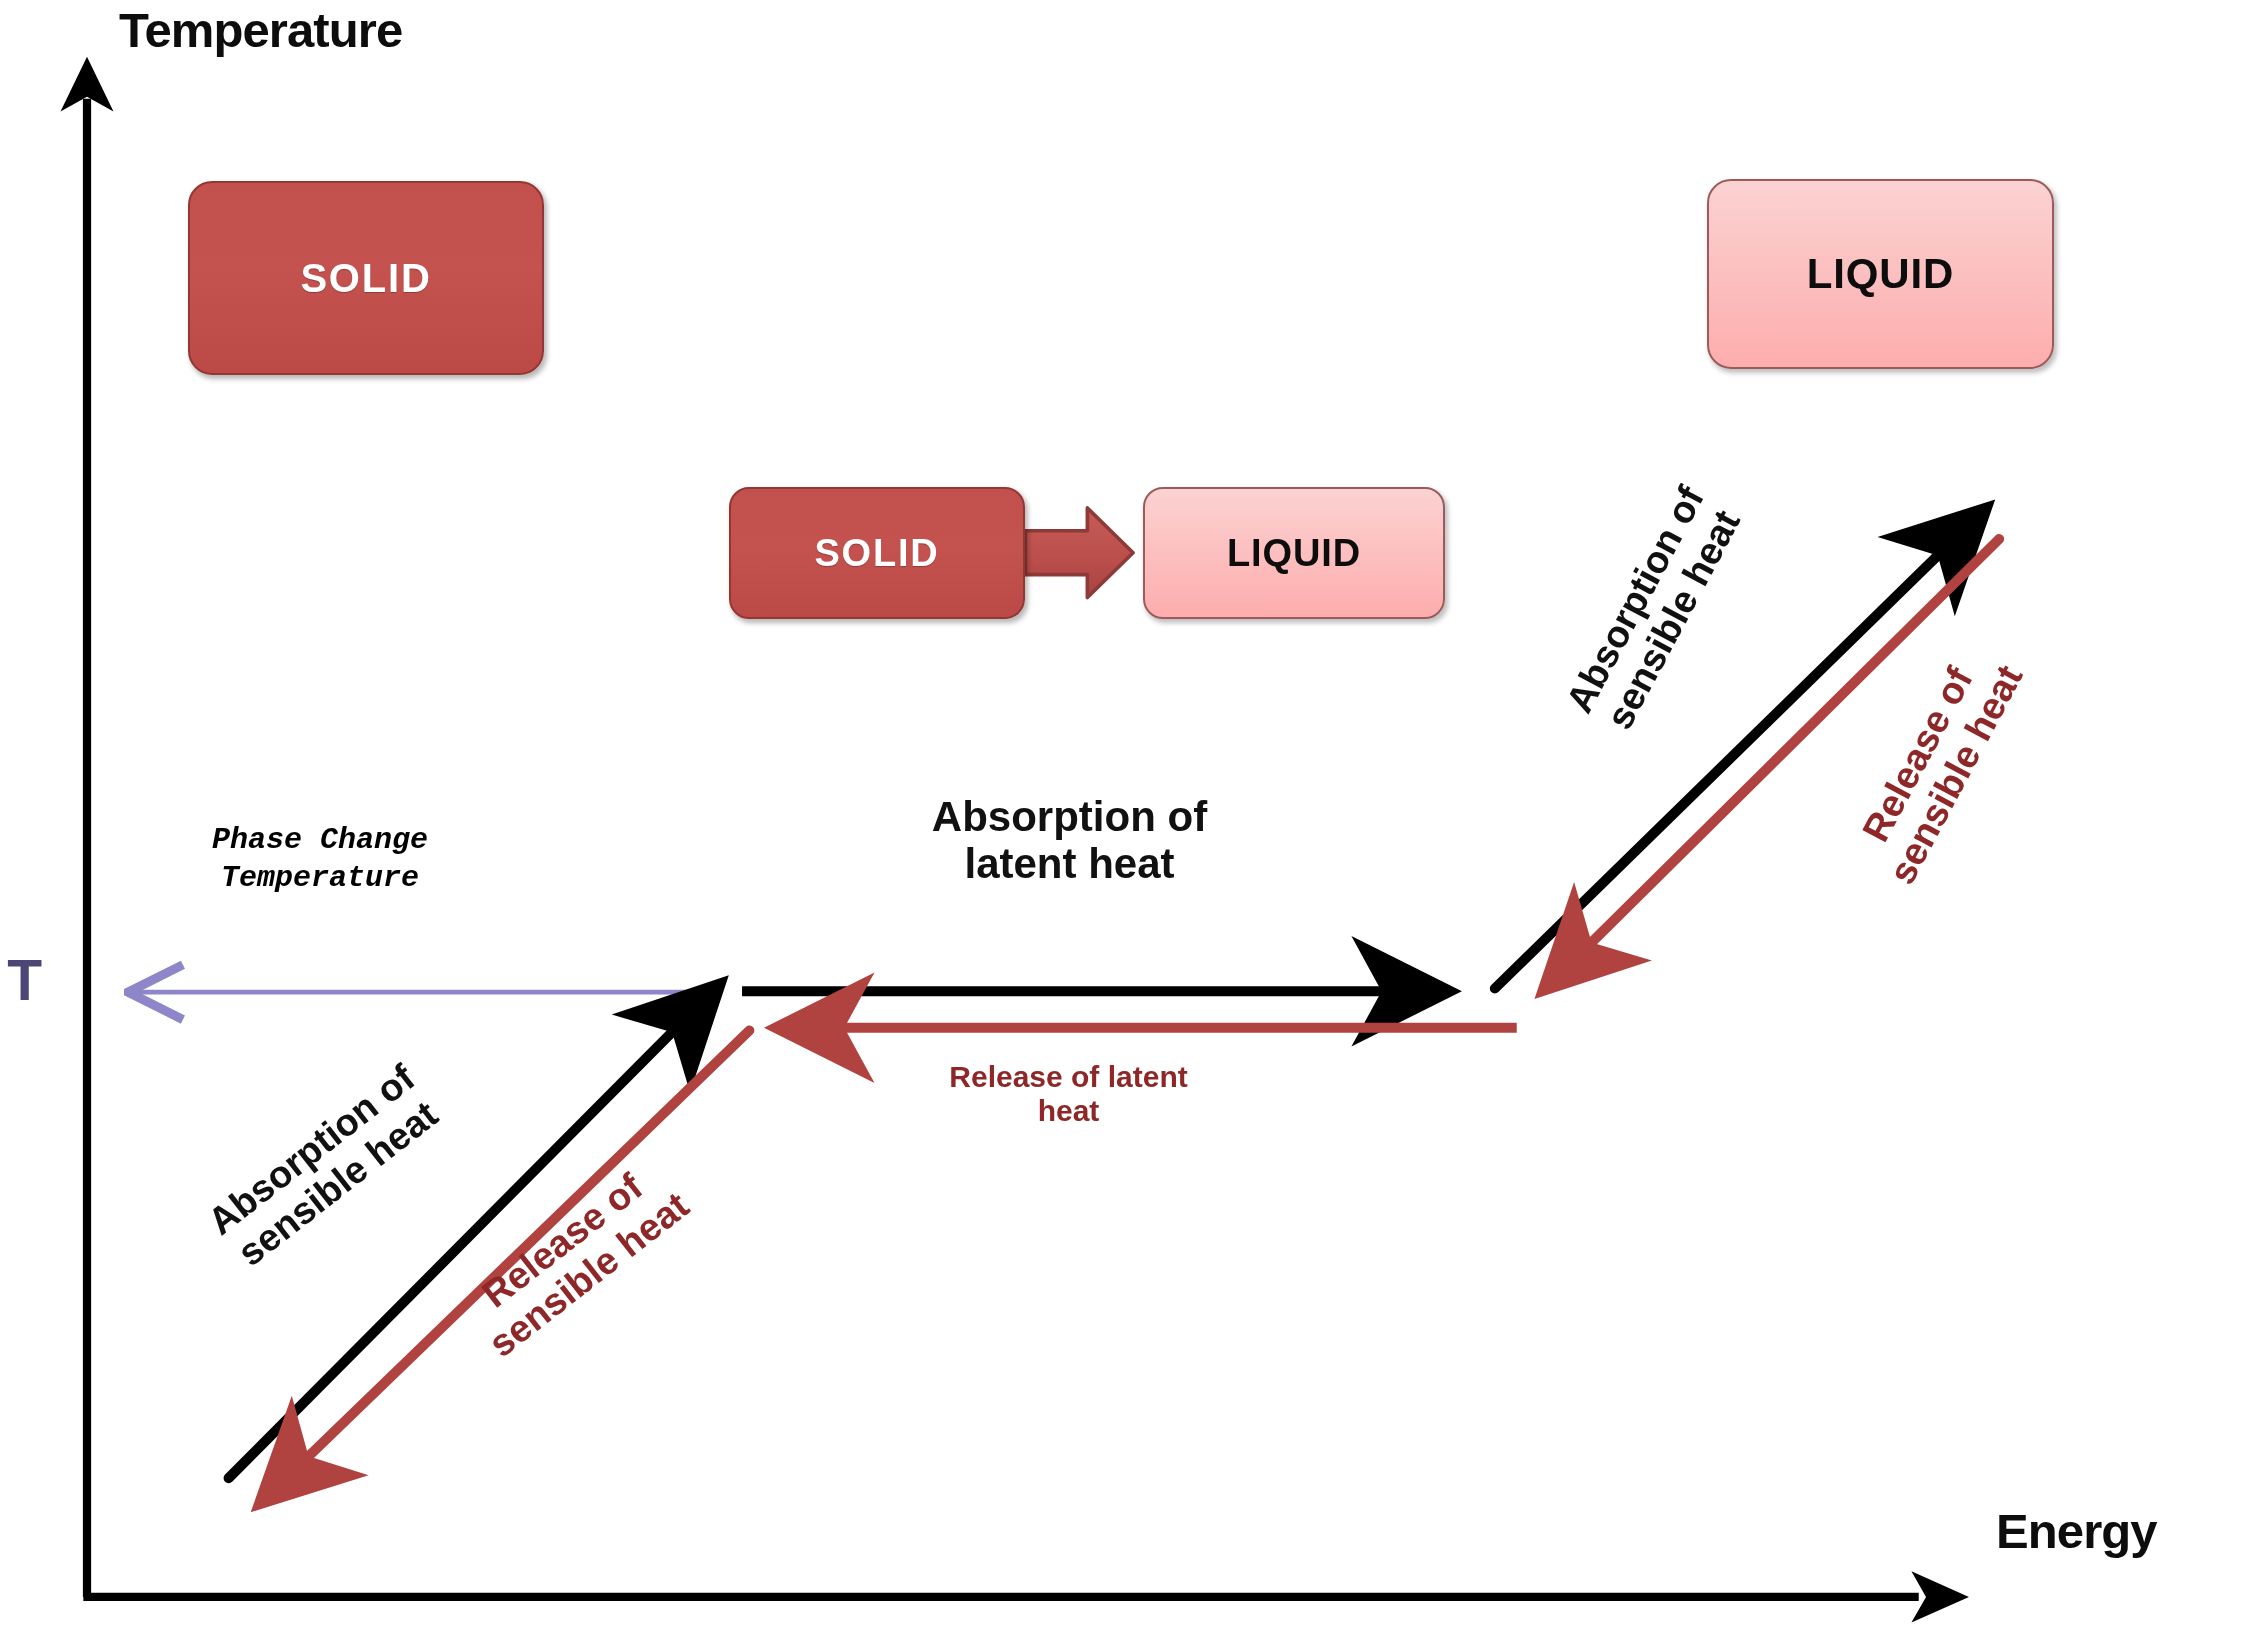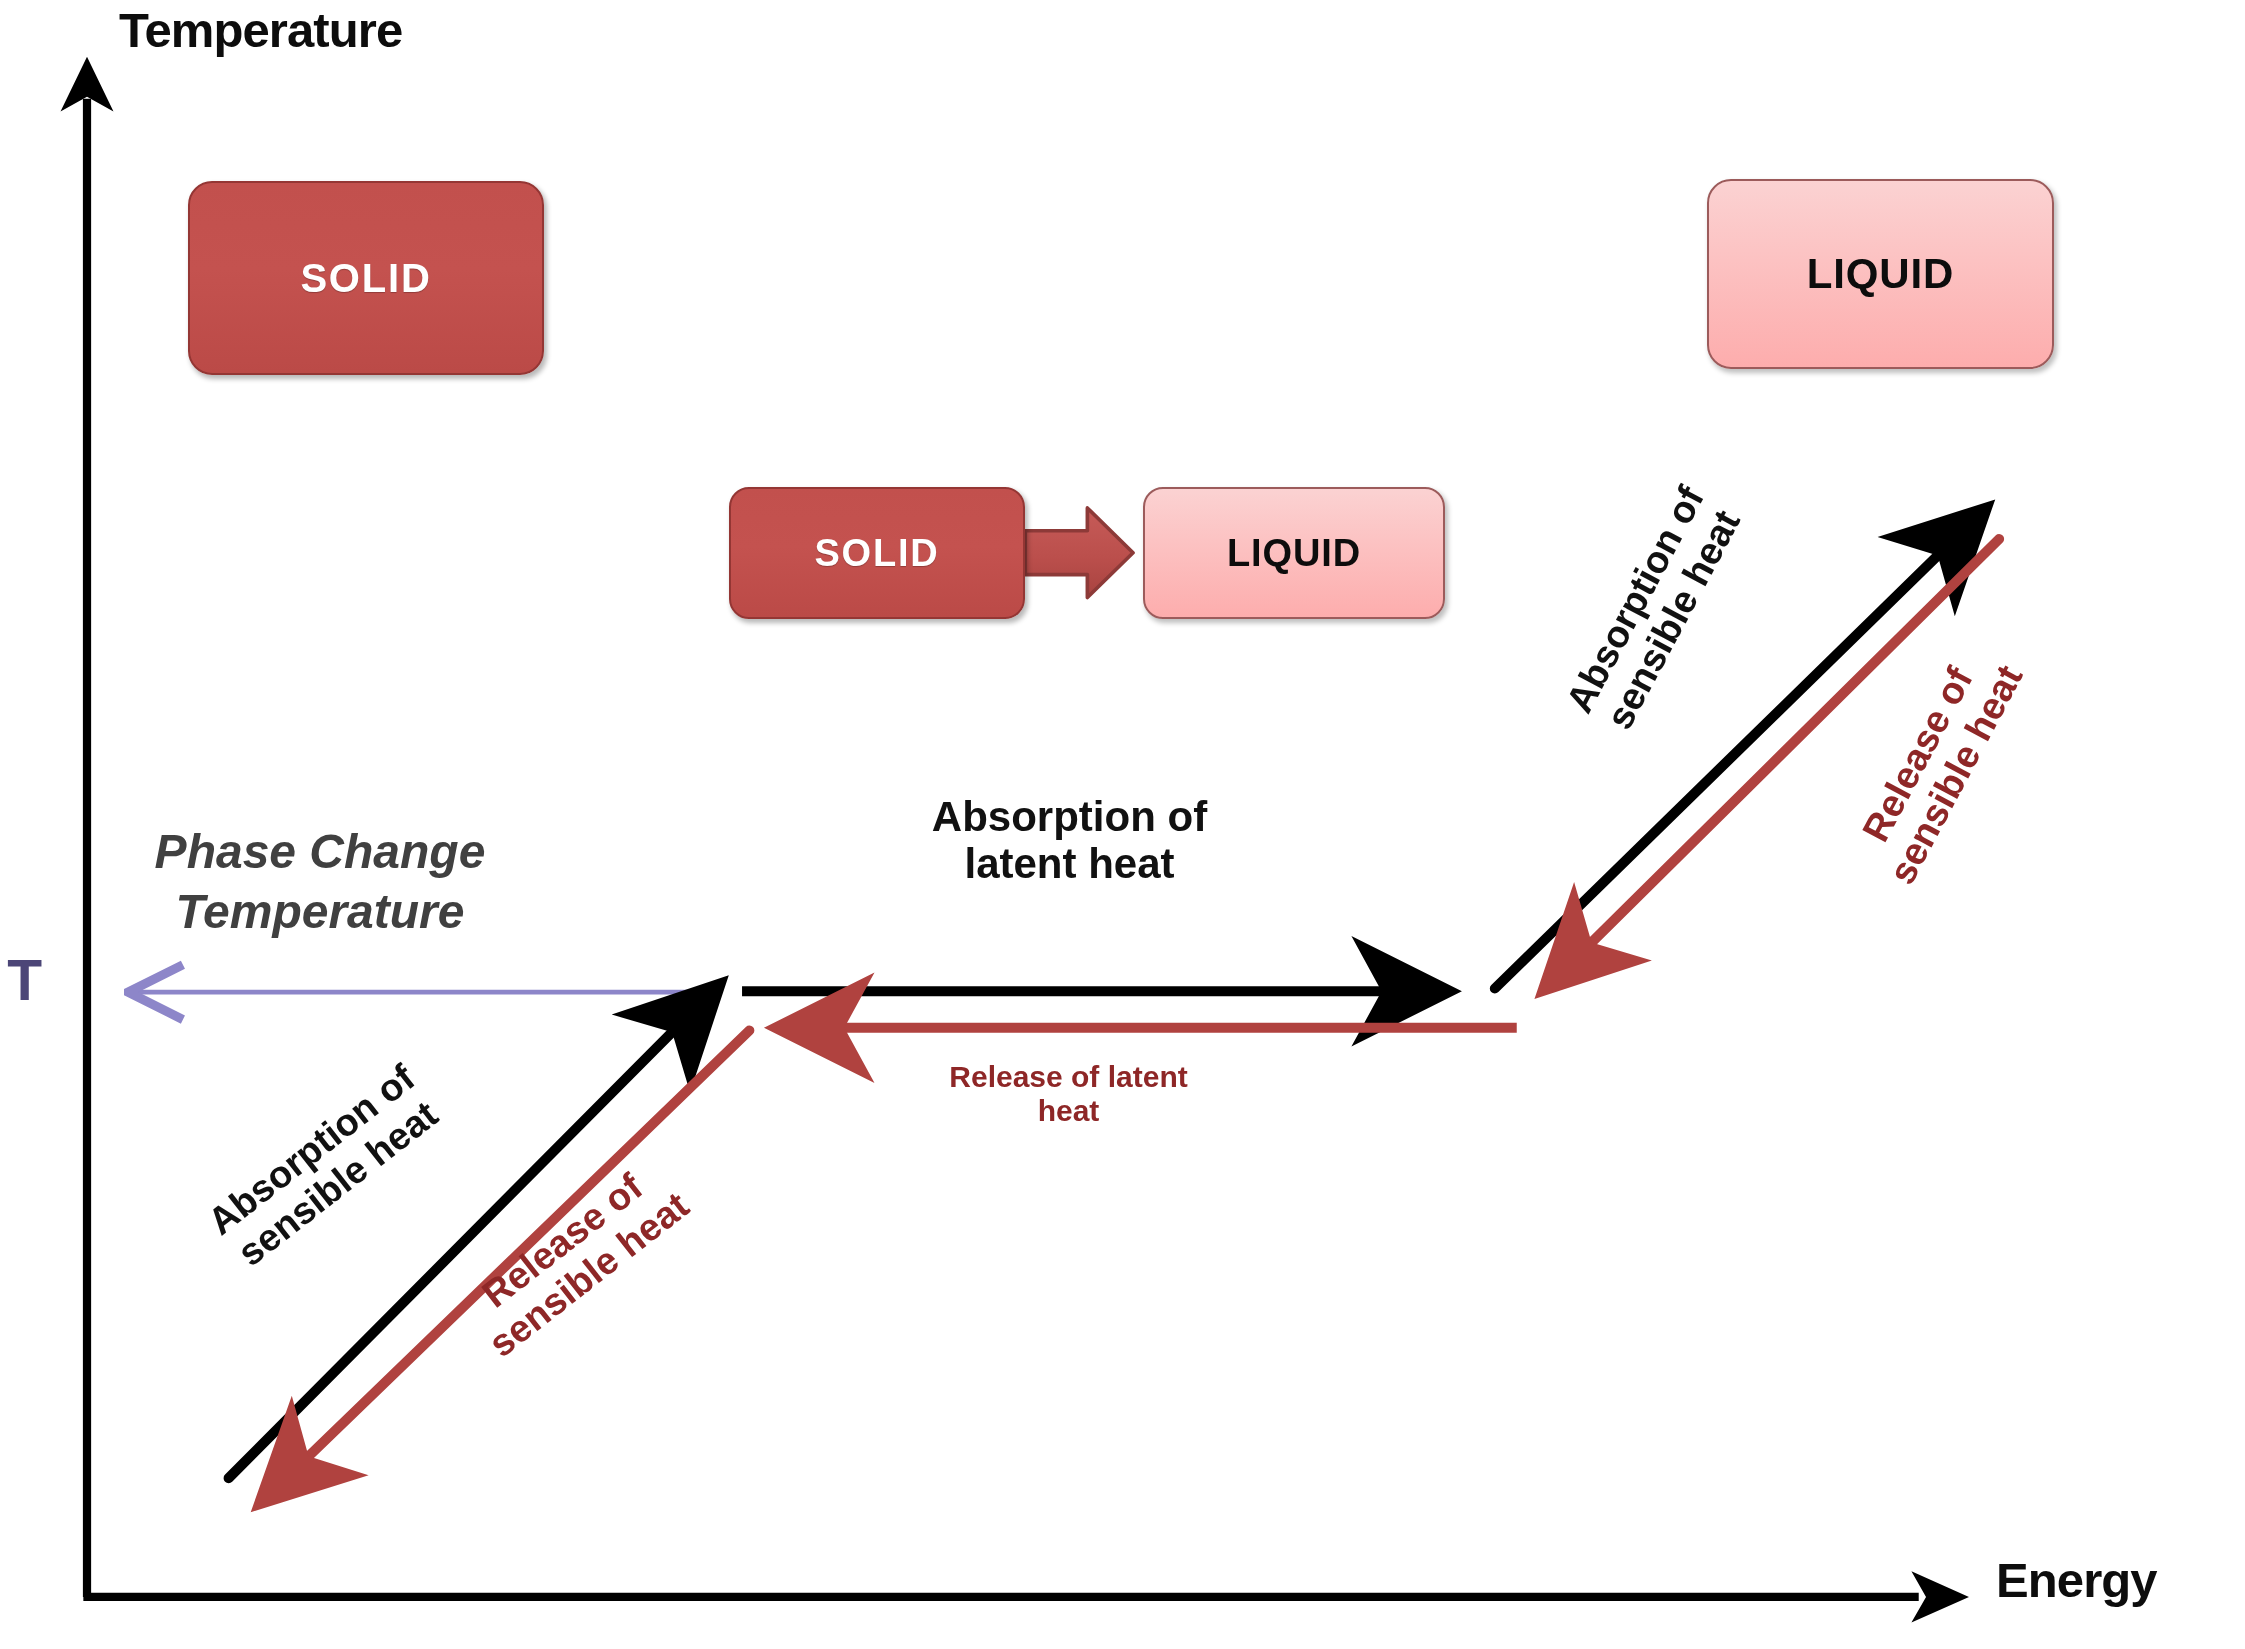--- a/index.html
+++ b/index.html
@@ -26,43 +26,43 @@
   
   .axis-label {
     font-family: "Liberation Sans", sans-serif;
     font-weight: bold;
     color: #0d0d0d;
     font-size: 49px;
     letter-spacing: -0.9px;
     white-space: nowrap;
   }
   #temperature-label { left: 119px; top: 1.8px; }
-  #energy-label      { left: 1996px; top: 1552px; }
+  #energy-label      { left: 1996px; top: 1503px; }
 
   
   #t-label {
     left: 7.3px; top: 952px;
     font-size: 57px;
     font-weight: bold;
     color: #4c4677;
     font-family: "Liberation Sans", sans-serif;
     line-height: 1;
   }
 
   
   #phase-change-temperature {
     left: 128px; top: 822px;
     width: 384px;
     text-align: center;
-    font-family: Liberation Sans, sans-serif;
+    font-family: Liberation Mono, monospace;
     font-weight: bold;
     font-style: italic;
-    font-size: 48px;
+    font-size: 30px;
     line-height: 1.25;
-    color: #404040;
+    color: #000000;
     white-space: pre-line;
   }
 
   
   .phase-box {
     box-sizing: border-box;
     display: flex;
     align-items: center;
     justify-content: center;
     border-radius: 24px;

